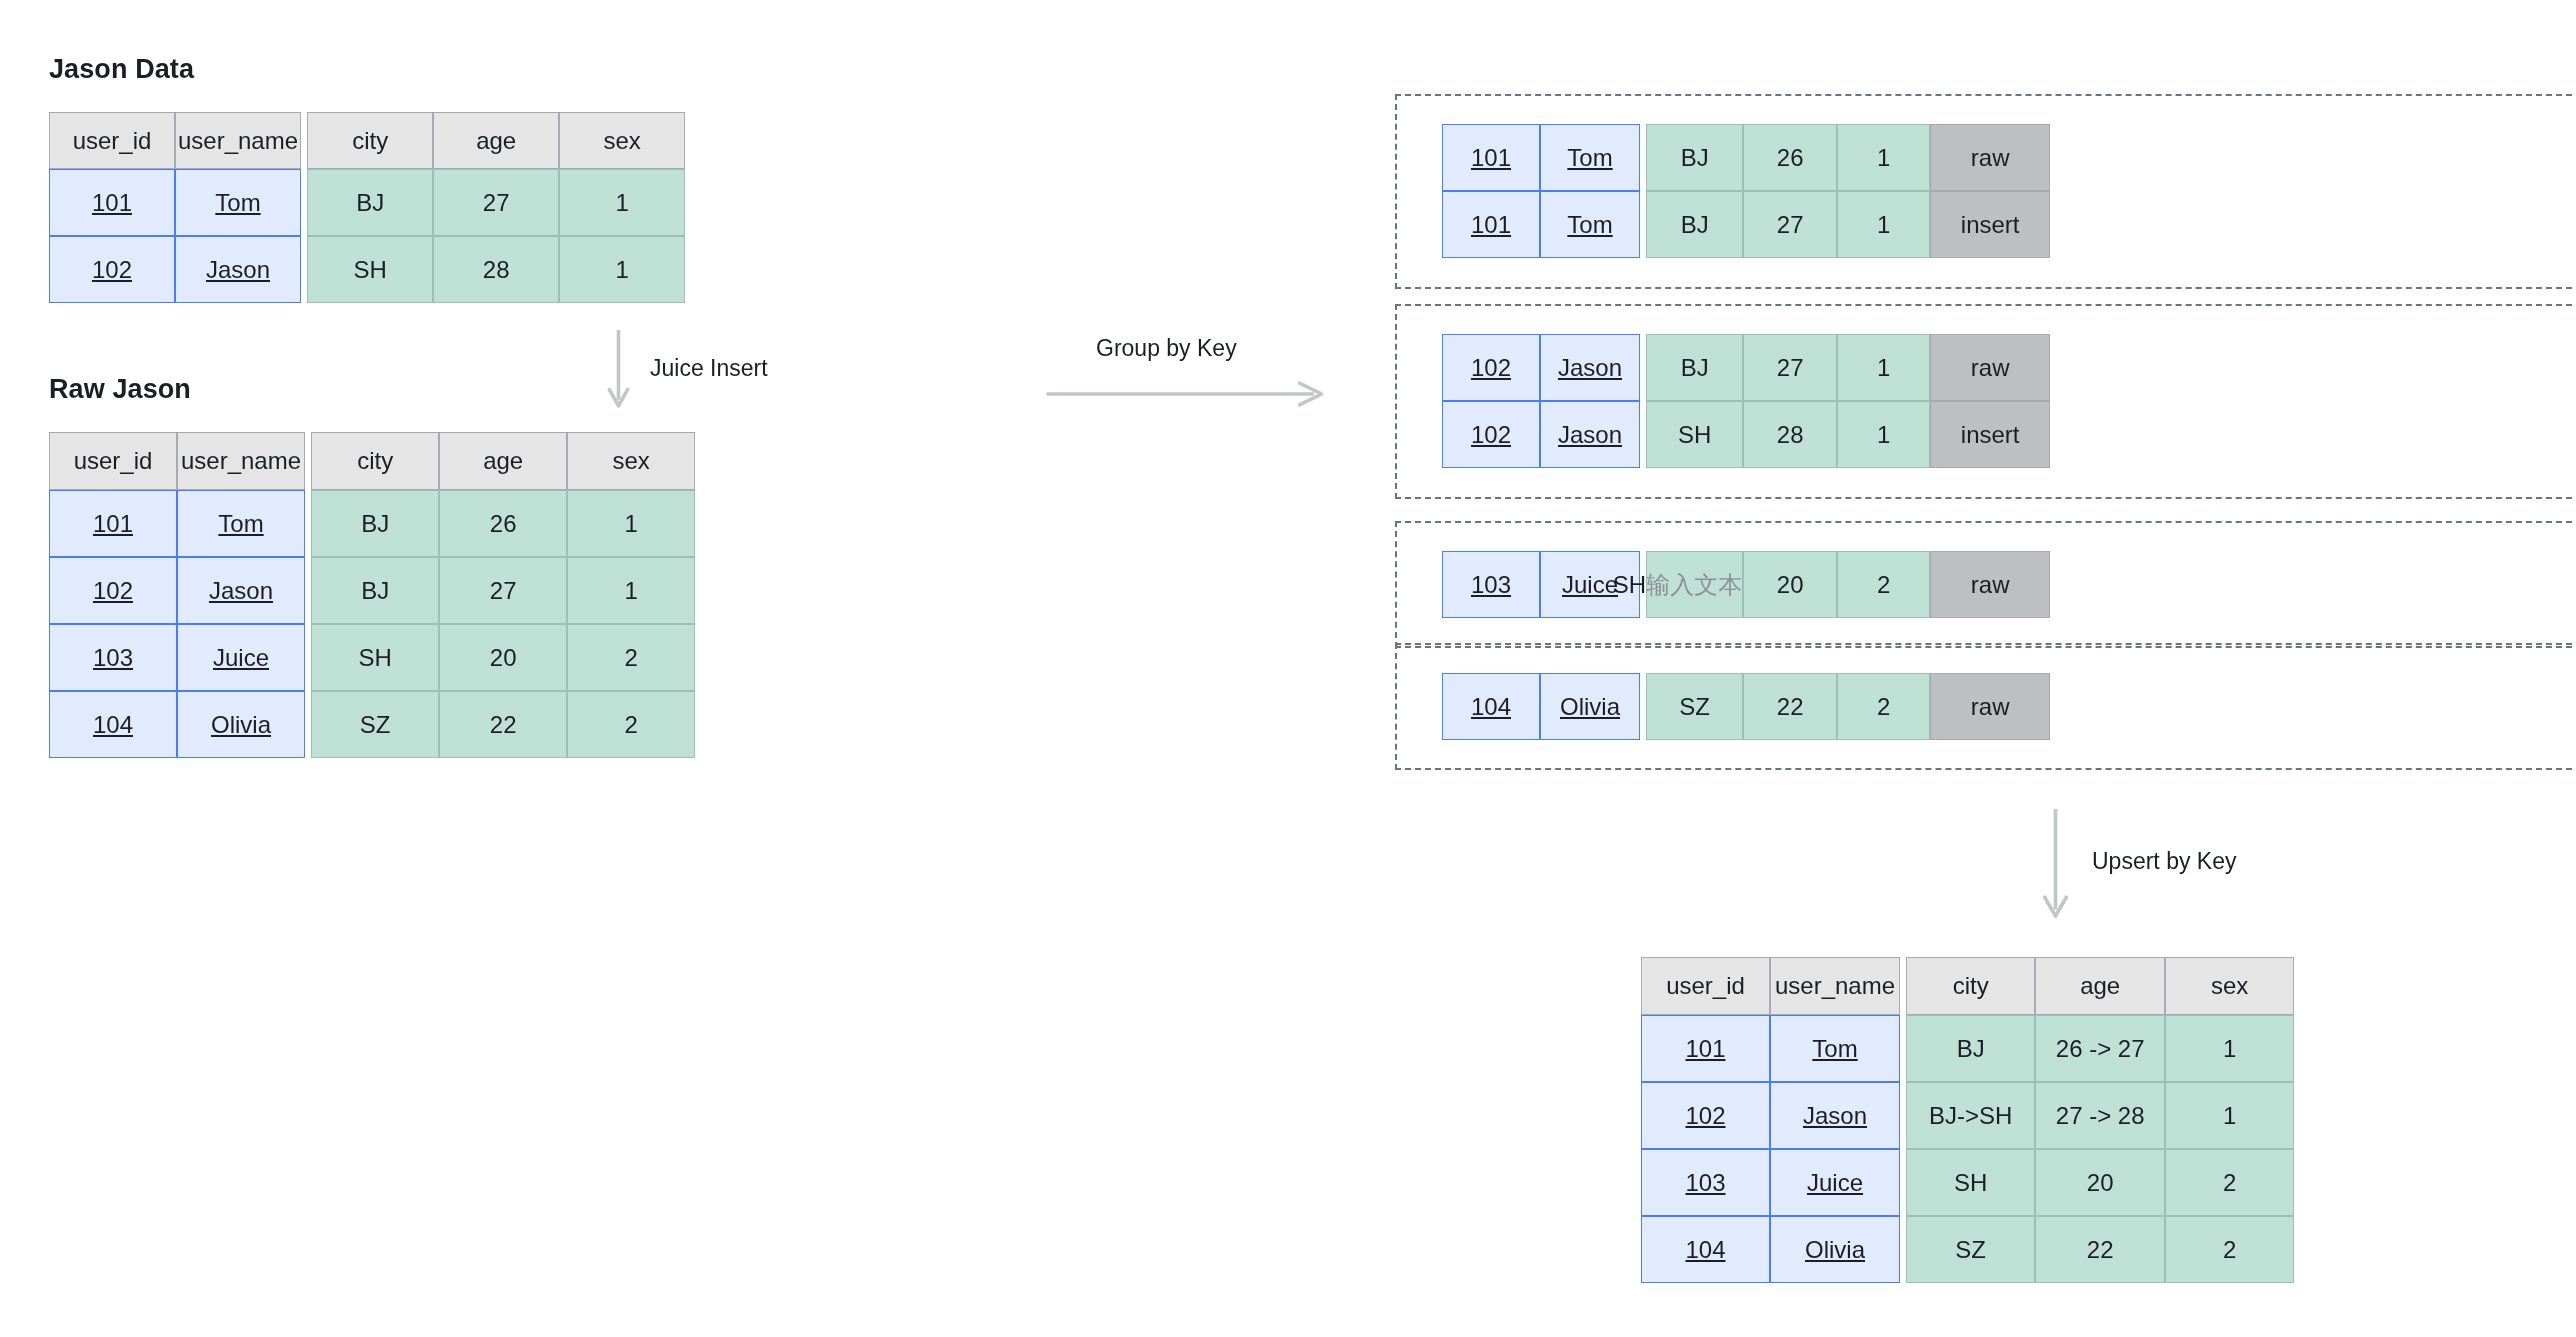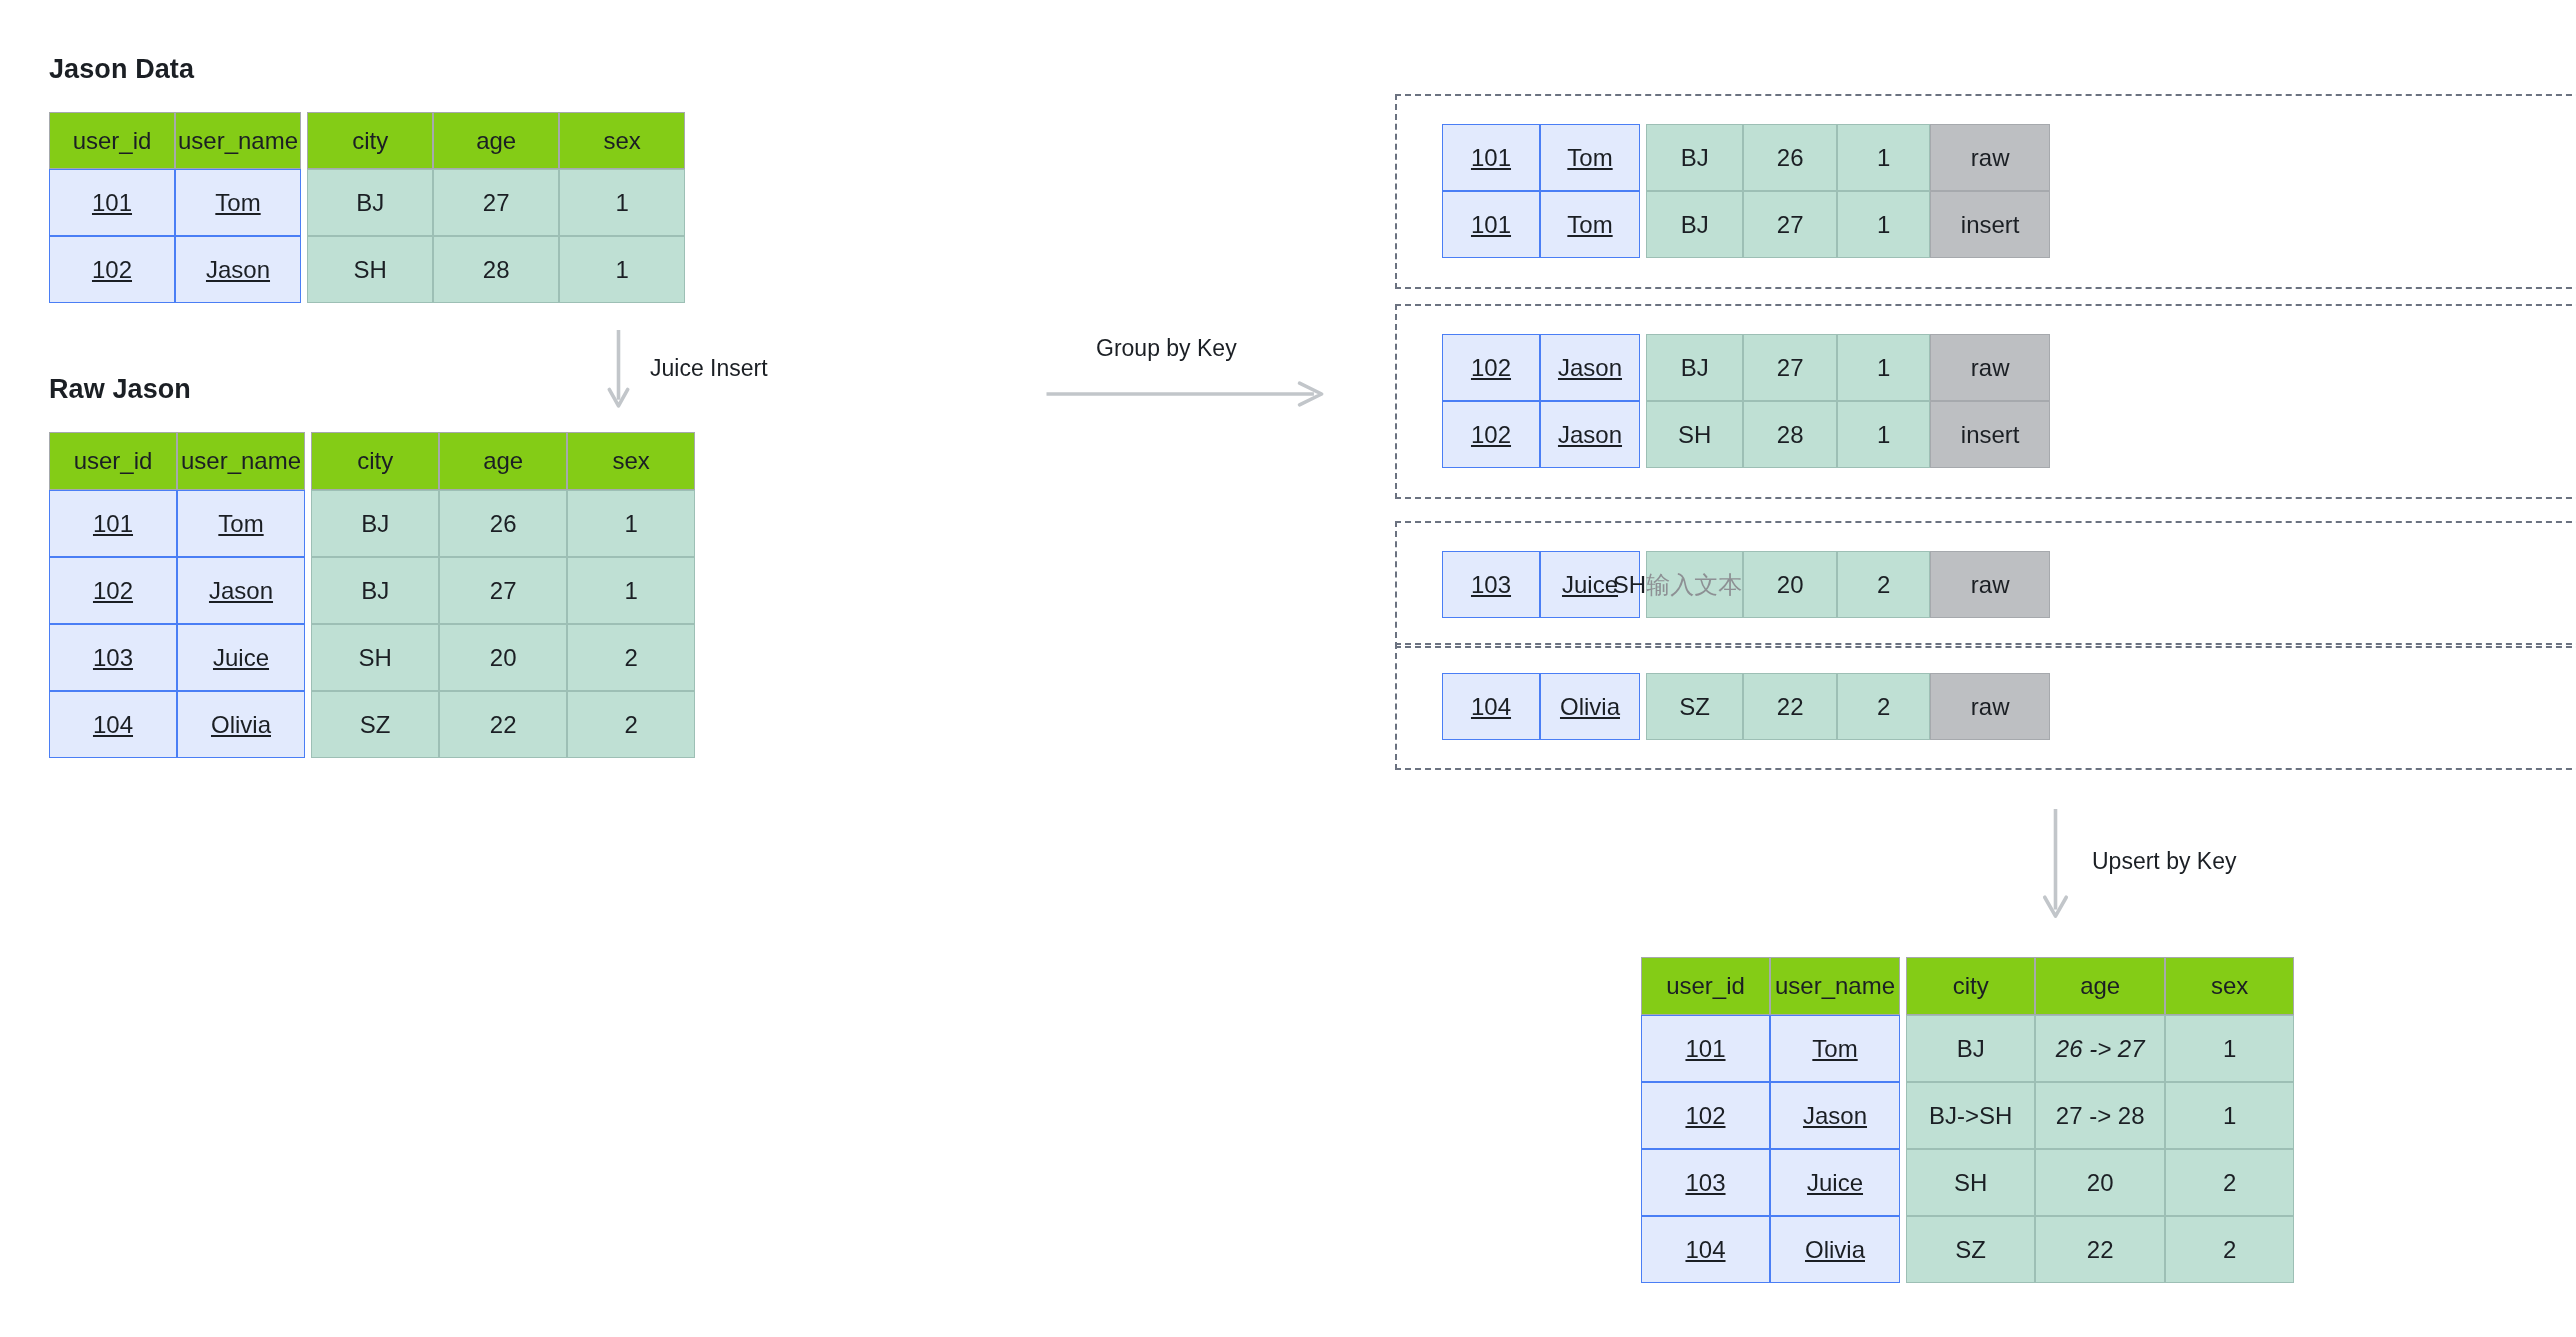--- a/index.html
+++ b/index.html
@@ -23,21 +23,21 @@
   .trow{display:flex;}
   .cell{
     box-sizing:border-box;
     display:flex;align-items:center;justify-content:center;
     font-size:24px;color:#1b1f24;white-space:nowrap;
     overflow:visible;
   }
 
   
   .cell.hdr{
-    background:#84cc16;
+    background:#e5e5e5;
     border:1.5px solid #a6a9ad;
     color:#1b1f24;
   }
   
   .cell.blue{
     background:#e2eafd;
     border:1.5px solid #4a7ef5;
     text-decoration:underline;
   }
   
@@ -305,21 +305,21 @@
     </div>
     <div class="gap" style="width: 6.2px; flex: 0 0 6.2px;"></div>
     <div class="tgroup">
       <div class="trow">
         <div class="cell hdr" style="width: 129px; height: 58px;">city</div>
         <div class="cell hdr" style="width: 130px; height: 58px;">age</div>
         <div class="cell hdr" style="width: 129px; height: 58px;">sex</div>
       </div>
       <div class="trow">
         <div class="cell green" style="width: 129px; height: 67px;">BJ</div>
-        <div class="cell green" style="width: 130px; height: 67px; font-style: italic;">26 -&gt; 27</div>
+        <div class="cell green" style="width: 130px; height: 67px;">26 -&gt; 27</div>
         <div class="cell green" style="width: 129px; height: 67px;">1</div>
       </div>
       <div class="trow">
         <div class="cell green" style="width: 129px; height: 67px;">BJ-&gt;SH</div>
         <div class="cell green" style="width: 130px; height: 67px;">27 -&gt; 28</div>
         <div class="cell green" style="width: 129px; height: 67px;">1</div>
       </div>
       <div class="trow">
         <div class="cell green" style="width: 129px; height: 67px;">SH</div>
         <div class="cell green" style="width: 130px; height: 67px;">20</div>

